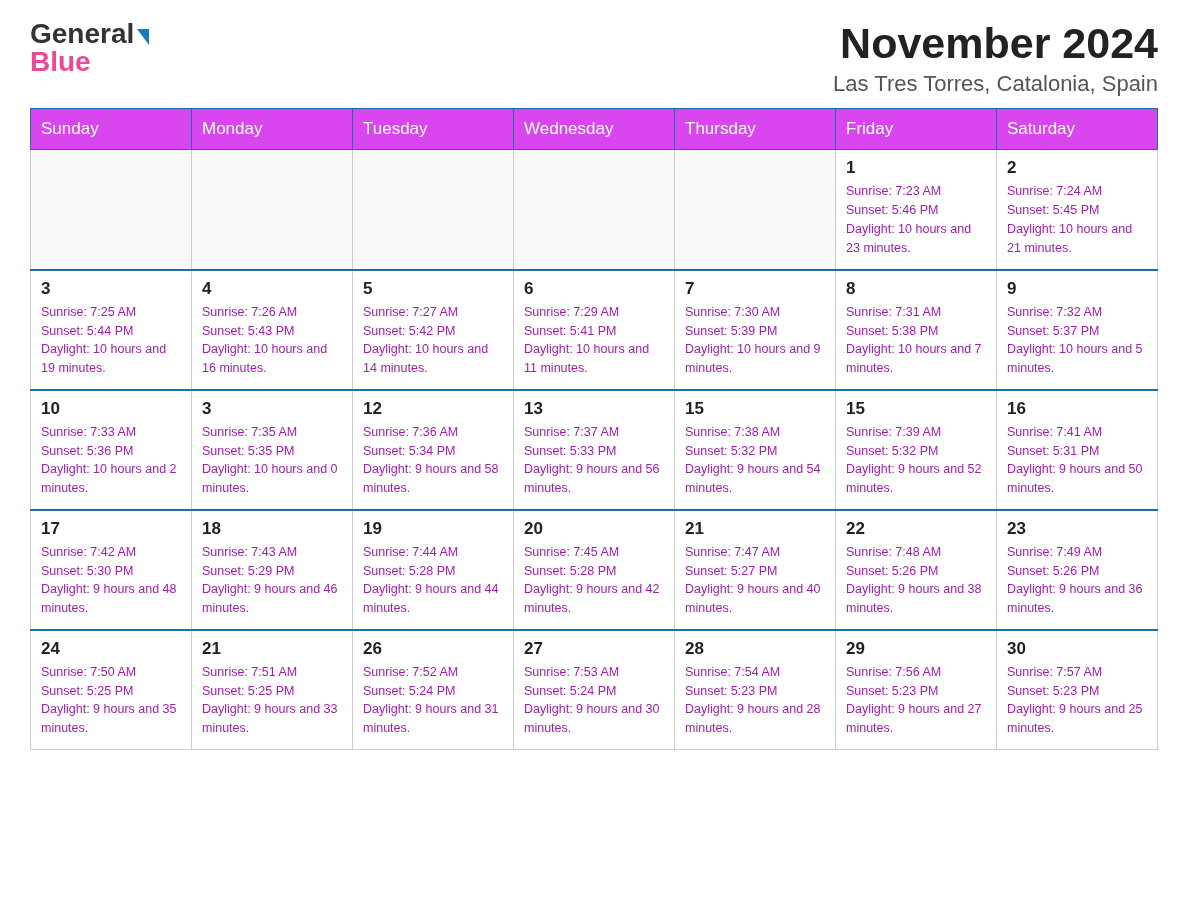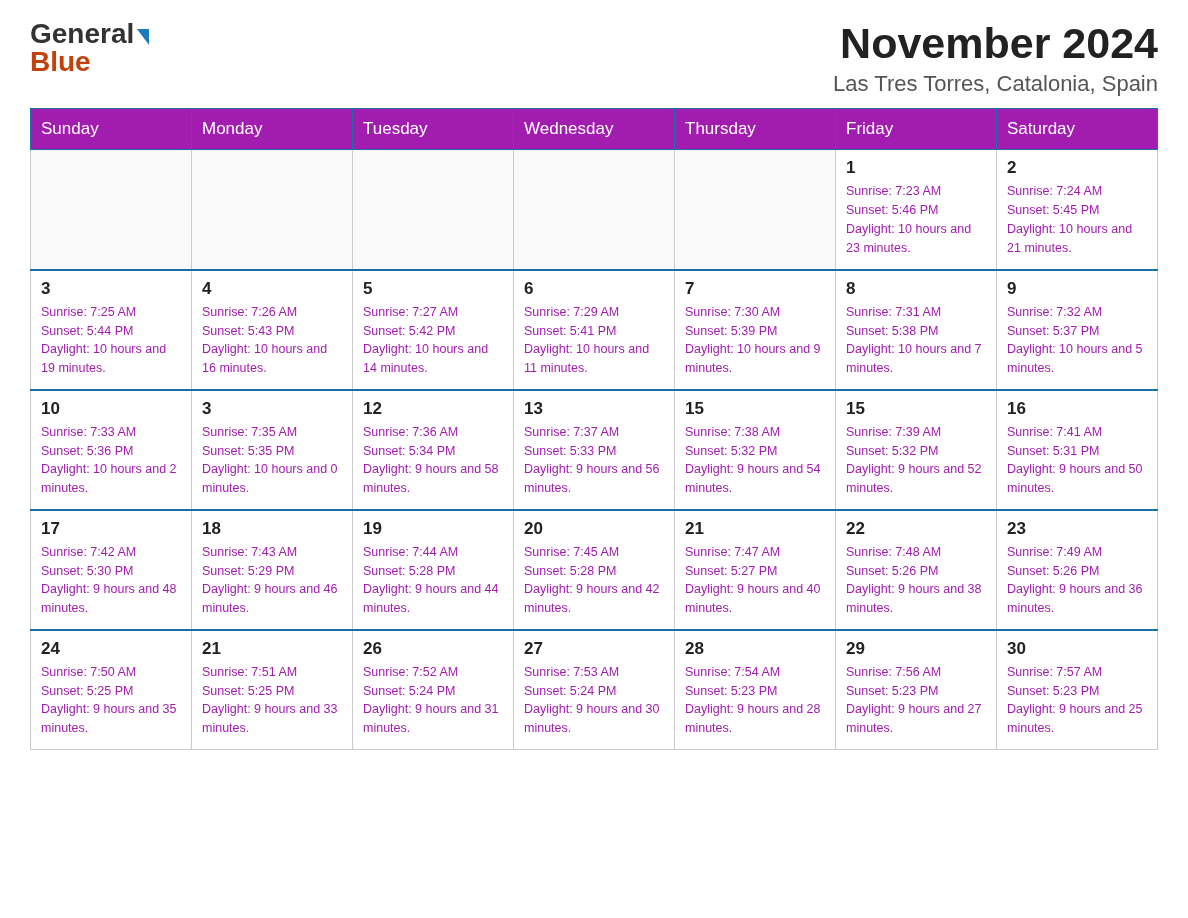--- a/index.html
+++ b/index.html
@@ -23,21 +23,21 @@
     }
     .logo-general {
       font-size: 28px;
       font-weight: bold;
       color: #333;
       line-height: 1;
     }
     .logo-blue {
       font-size: 28px;
       font-weight: bold;
-      color: #c2410c;
+      color: #ec4899;
       line-height: 1;
     }
     .title-block {
       text-align: right;
     }
     .title-month {
       font-size: 43px;
       font-weight: bold;
       color: #222;
       line-height: 1.1;
@@ -46,21 +46,21 @@
       font-size: 22px;
       color: #555;
       margin-top: 4px;
     }
     .calendar {
       width: 100%;
       border-collapse: collapse;
       border: 1px solid #aaa;
     }
     .calendar th {
-      background-color: #a21caf;
+      background-color: #d946ef;
       color: #fff;
       font-size: 17px;
       font-weight: normal;
       padding: 10px 10px;
       text-align: left;
       border: 1px solid #1a6fa8;
     }
     .calendar td {
       vertical-align: top;
       padding: 8px 10px;

